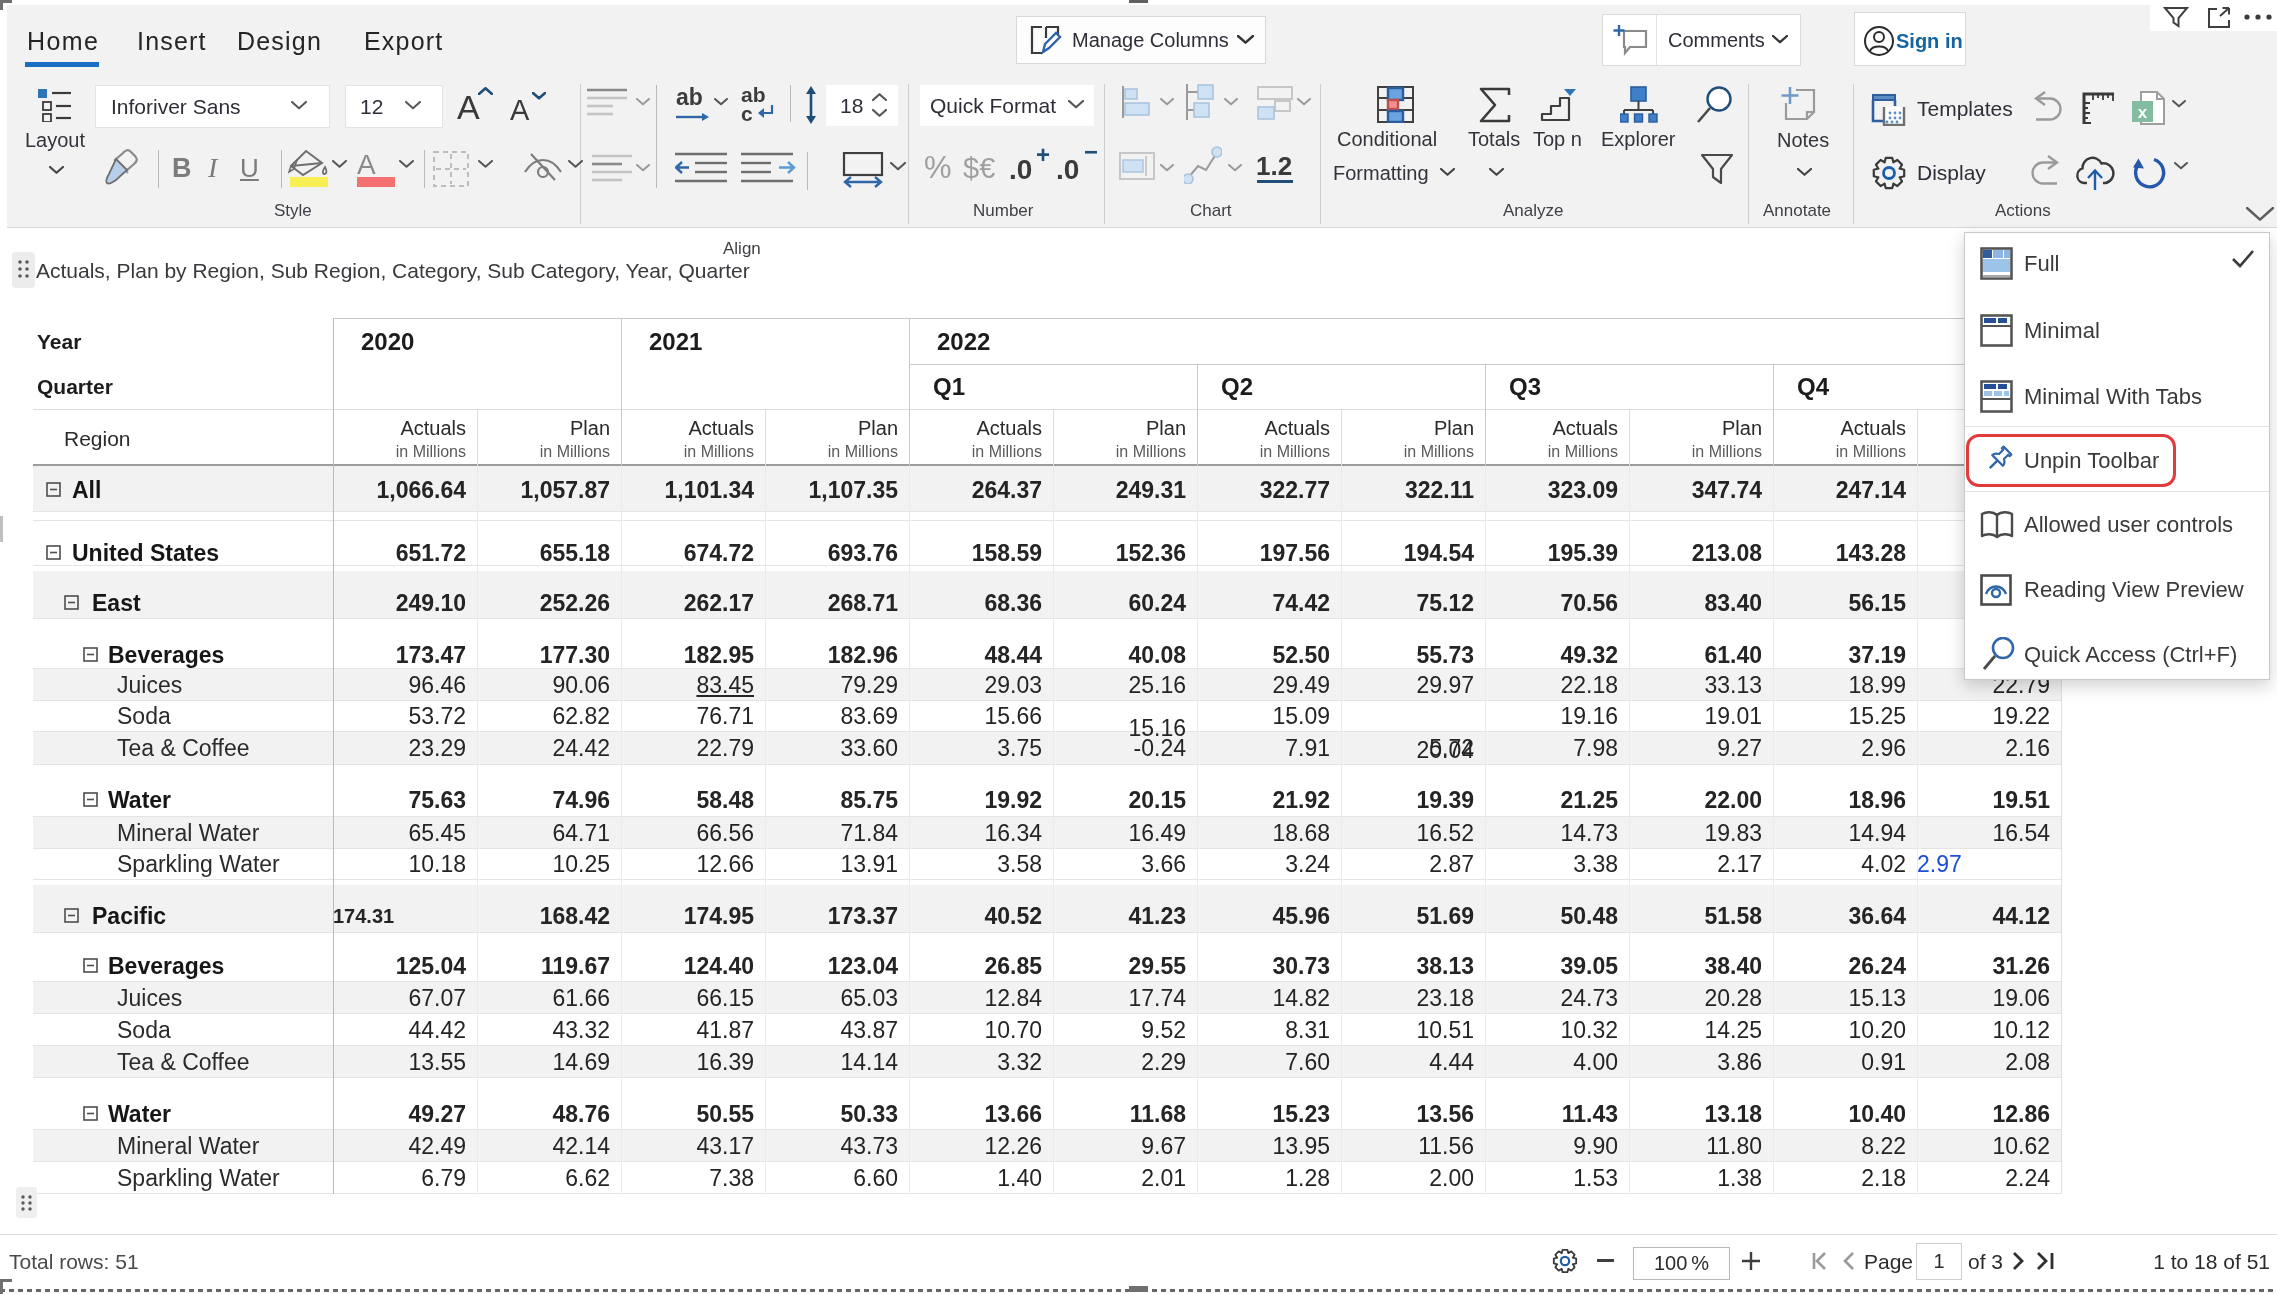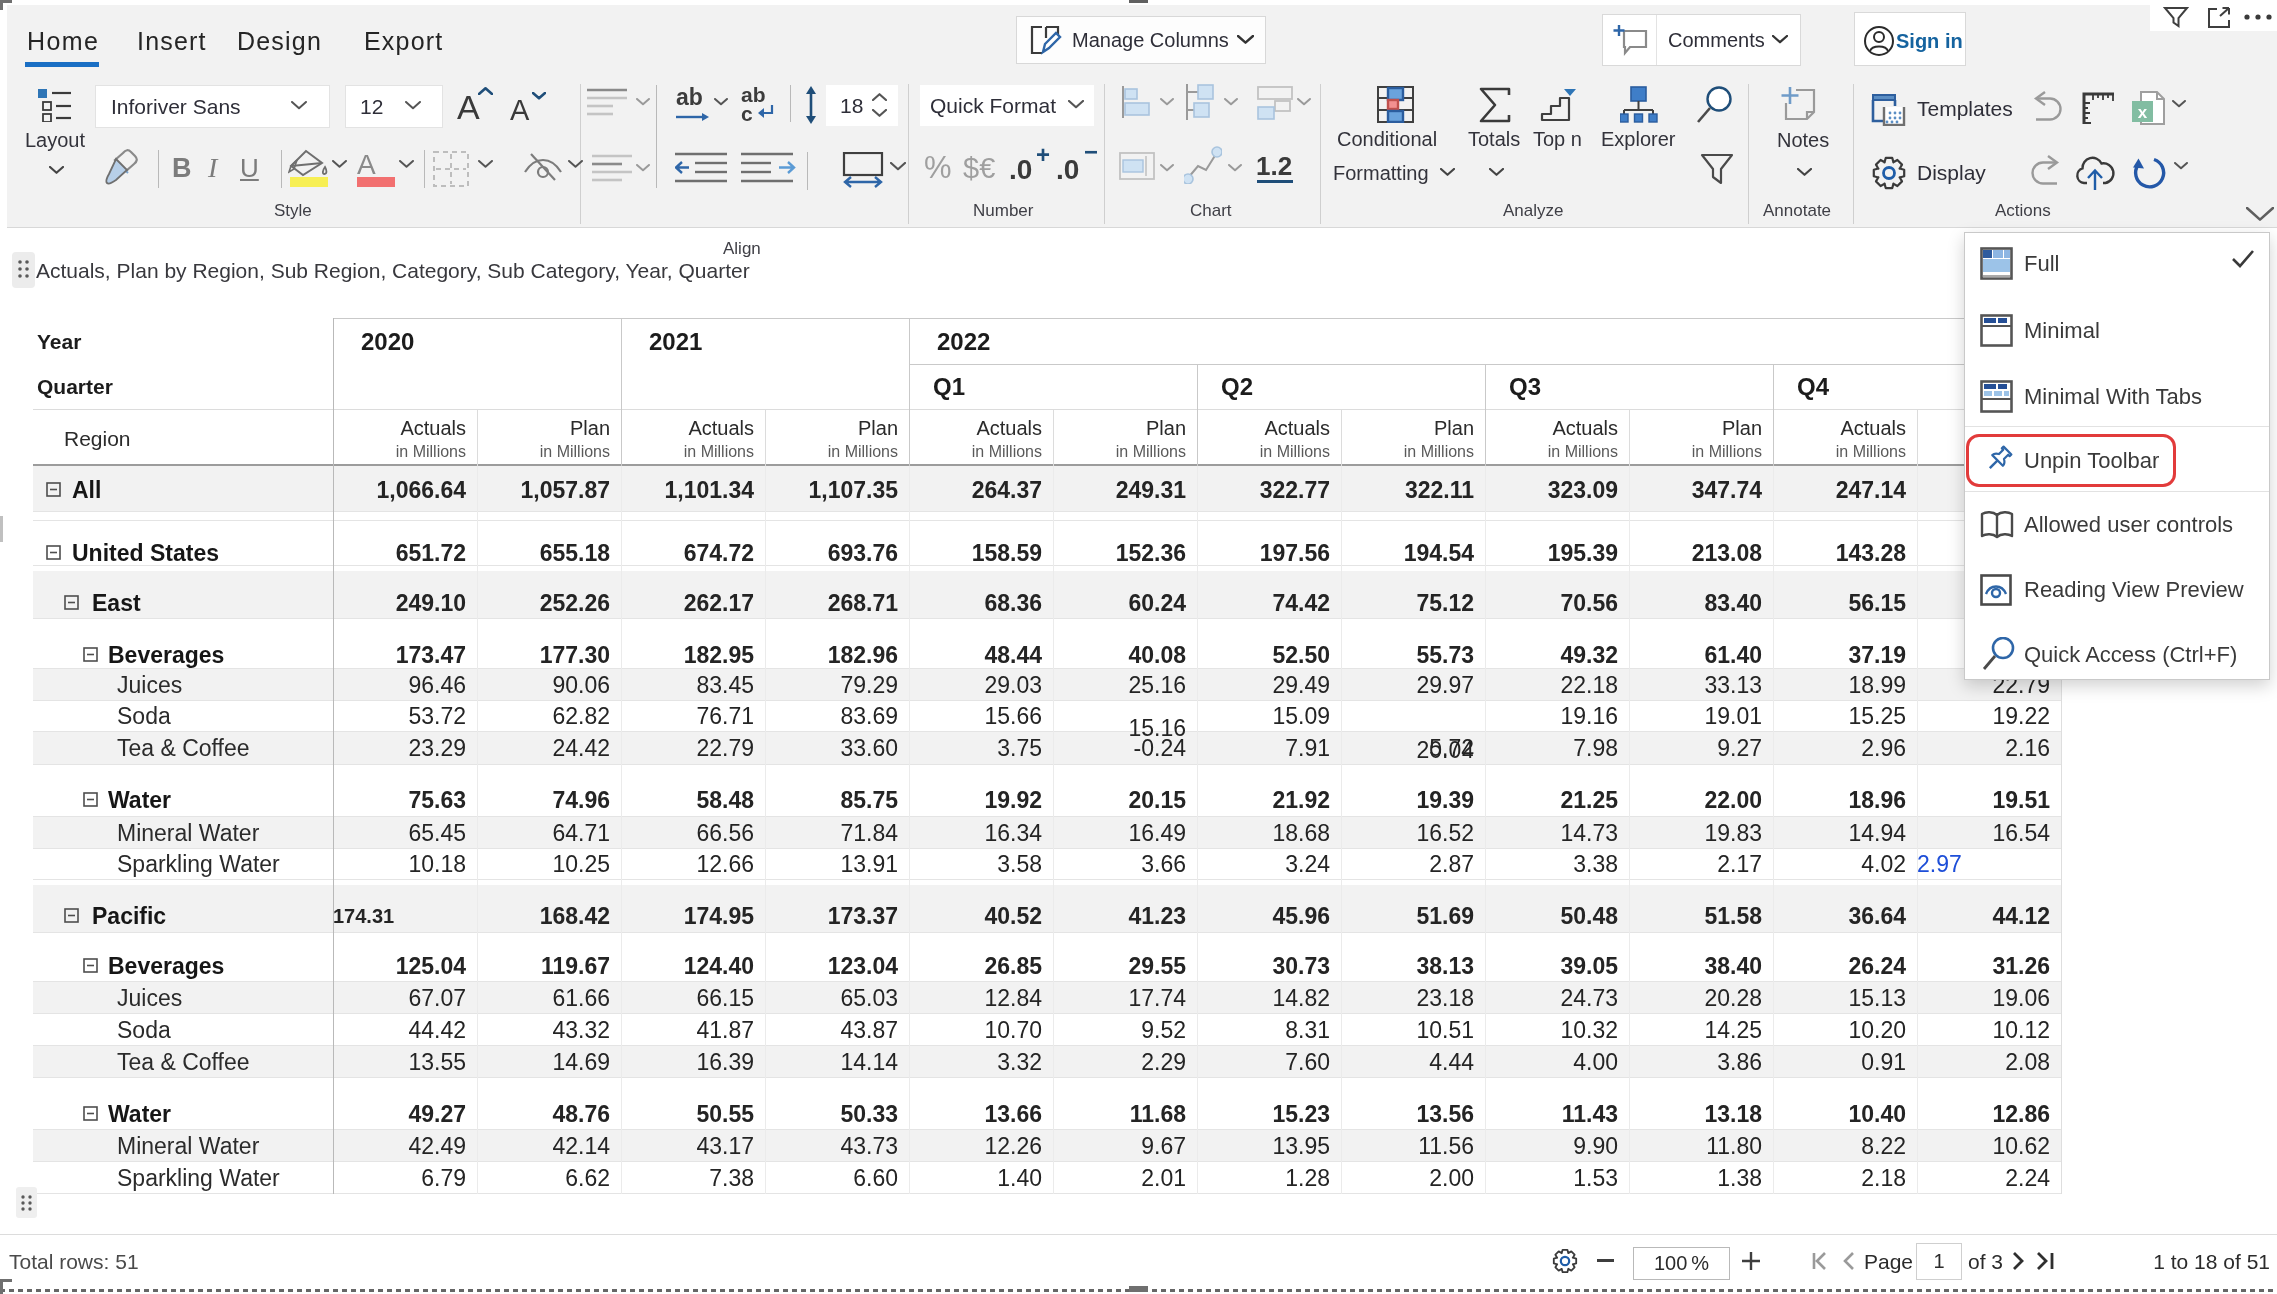--- a/index.html
+++ b/index.html
@@ -537,21 +537,21 @@
 <div class="a " style="left:1053px;top:638.0px;height:34px;line-height:34px;font-size:23px;font-weight:700;color:#242424;white-space:nowrap;width:133px;text-align:right;">40.08</div>
 <div class="a " style="left:1197px;top:638.0px;height:34px;line-height:34px;font-size:23px;font-weight:700;color:#242424;white-space:nowrap;width:133px;text-align:right;">52.50</div>
 <div class="a " style="left:1341px;top:638.0px;height:34px;line-height:34px;font-size:23px;font-weight:700;color:#242424;white-space:nowrap;width:133px;text-align:right;">55.73</div>
 <div class="a " style="left:1485px;top:638.0px;height:34px;line-height:34px;font-size:23px;font-weight:700;color:#242424;white-space:nowrap;width:133px;text-align:right;">49.32</div>
 <div class="a " style="left:1629px;top:638.0px;height:34px;line-height:34px;font-size:23px;font-weight:700;color:#242424;white-space:nowrap;width:133px;text-align:right;">61.40</div>
 <div class="a " style="left:1773px;top:638.0px;height:34px;line-height:34px;font-size:23px;font-weight:700;color:#242424;white-space:nowrap;width:133px;text-align:right;">37.19</div>
 <div class="a " style="left:1917px;top:638.0px;height:34px;line-height:34px;font-size:23px;font-weight:700;color:#242424;white-space:nowrap;width:133px;text-align:right;">44.17</div>
 <div class="a " style="left:117px;top:668.0px;height:34px;line-height:34px;font-size:23px;font-weight:400;color:#2b2b2b;white-space:nowrap;">Juices</div>
 <div class="a " style="left:333px;top:668.0px;height:34px;line-height:34px;font-size:23px;font-weight:400;color:#242424;white-space:nowrap;width:133px;text-align:right;">96.46</div>
 <div class="a " style="left:477px;top:668.0px;height:34px;line-height:34px;font-size:23px;font-weight:400;color:#242424;white-space:nowrap;width:133px;text-align:right;">90.06</div>
-<div class="a " style="left:621px;top:668.0px;height:34px;line-height:34px;font-size:23px;font-weight:400;color:#242424;white-space:nowrap;width:133px;text-align:right;">83.45</div>
+<div class="a " style="left:621px;top:668.0px;height:34px;line-height:34px;font-size:23px;font-weight:400;color:#242424;white-space:nowrap;width:133px;text-align:right;text-decoration:underline;">83.45</div>
 <div class="a " style="left:765px;top:668.0px;height:34px;line-height:34px;font-size:23px;font-weight:400;color:#242424;white-space:nowrap;width:133px;text-align:right;">79.29</div>
 <div class="a " style="left:909px;top:668.0px;height:34px;line-height:34px;font-size:23px;font-weight:400;color:#242424;white-space:nowrap;width:133px;text-align:right;">29.03</div>
 <div class="a " style="left:1053px;top:668.0px;height:34px;line-height:34px;font-size:23px;font-weight:400;color:#242424;white-space:nowrap;width:133px;text-align:right;">25.16</div>
 <div class="a " style="left:1197px;top:668.0px;height:34px;line-height:34px;font-size:23px;font-weight:400;color:#242424;white-space:nowrap;width:133px;text-align:right;">29.49</div>
 <div class="a " style="left:1341px;top:668.0px;height:34px;line-height:34px;font-size:23px;font-weight:400;color:#242424;white-space:nowrap;width:133px;text-align:right;">29.97</div>
 <div class="a " style="left:1485px;top:668.0px;height:34px;line-height:34px;font-size:23px;font-weight:400;color:#242424;white-space:nowrap;width:133px;text-align:right;">22.18</div>
 <div class="a " style="left:1629px;top:668.0px;height:34px;line-height:34px;font-size:23px;font-weight:400;color:#242424;white-space:nowrap;width:133px;text-align:right;">33.13</div>
 <div class="a " style="left:1773px;top:668.0px;height:34px;line-height:34px;font-size:23px;font-weight:400;color:#242424;white-space:nowrap;width:133px;text-align:right;">18.99</div>
 <div class="a " style="left:1917px;top:668.0px;height:34px;line-height:34px;font-size:23px;font-weight:400;color:#242424;white-space:nowrap;width:133px;text-align:right;">22.79</div>
 <div class="a " style="left:117px;top:699.0px;height:34px;line-height:34px;font-size:23px;font-weight:400;color:#2b2b2b;white-space:nowrap;">Soda</div>

